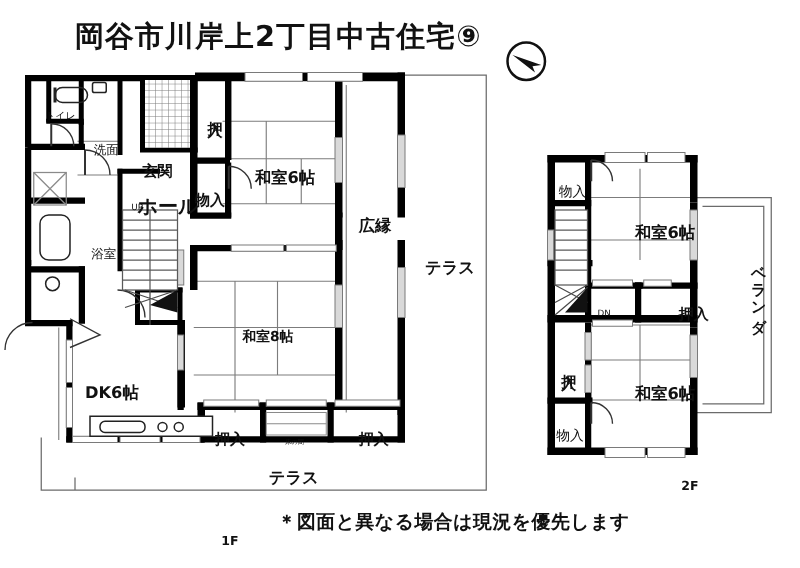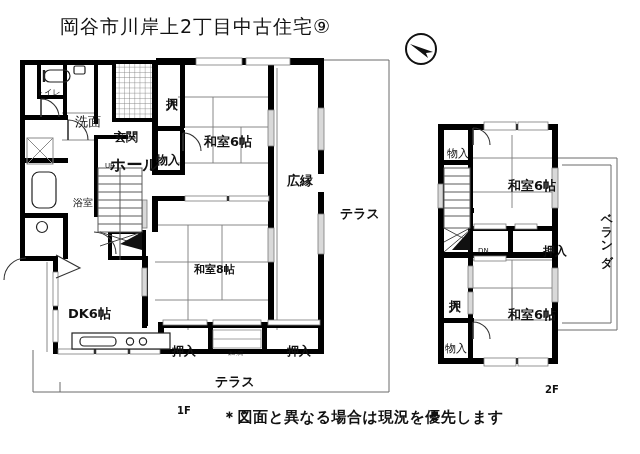--- a/index.html
+++ b/index.html
@@ -4,21 +4,21 @@
 <style>
   html,body{margin:0;padding:0;background:#ffffff;}
   body{
     width:640px;height:454px;position:relative;overflow:hidden;
     font-family:"DejaVu Sans","Liberation Sans",sans-serif;
     color:#000000;
   }
   #plan{position:absolute;left:0;top:0;width:640px;height:454px;}
   .txt{position:absolute;white-space:nowrap;color:#111;}
   #title{
-    left:60px;top:14px;font-size:19px;font-weight:normal;letter-spacing:1px;
+    left:60px;top:14px;font-size:23px;font-weight:bold;letter-spacing:1px;
   }
   #disclaimer{
     left:222px;top:408px;font-size:15px;font-weight:bold;letter-spacing:0.5px;
   }
   .floorlabel{font-size:10px;font-weight:bold;}
   .vert{writing-mode:vertical-rl;text-orientation:upright;white-space:nowrap;}
 </style>
 </head>
 <body>
 
@@ -272,21 +272,21 @@
 <div id="title" class="txt">岡谷市川岸上2丁目中古住宅⑨</div>
 <div id="disclaimer" class="txt">＊図面と異なる場合は現況を優先します</div>
 
 <svg style="position:absolute;left:404px;top:32px;" width="34" height="34" viewBox="0 0 34 34">
   <circle cx="17" cy="17" r="15" fill="#ffffff" stroke="#111111" stroke-width="2"></circle>
   <path d="M6 12 L29 20 L22 21 L24 26 Z" fill="#111111"></path>
 </svg>
 
 <div id="labels">
     <div class="txt" style="left: 36px; top: 87px; font-size: 8px;">トイレ</div>
-    <div class="txt" style="left: 75px; top: 113px; font-size: 13px;">洗面</div>
+    <div class="txt" style="left: 75px; top: 113px; font-size: 10px;">洗面</div>
     <div class="txt" style="left: 73px; top: 196px; font-size: 10px;">浴室</div>
     <div class="txt" style="left: 114px; top: 88px; font-size: 12px; font-weight: 600; margin-top: 41px;">玄関</div>
     <div class="txt" style="left: 110px; top: 155px; font-size: 16px; font-weight: 600;">ホール</div>
     <div class="txt" style="left: 105px; top: 162px; font-size: 7px;">UP</div>
     <div class="txt vert" style="left: 163px; top: 88px; font-size: 12px; font-weight: 600;">押入</div>
     <div class="txt" style="left: 156px; top: 152px; font-size: 12px; font-weight: 600;">物入</div>
     <div class="txt" style="left: 204px; top: 133px; font-size: 13px; font-weight: 600;">和室6帖</div>
     <div class="txt" style="left: 194px; top: 262px; font-size: 11px; font-weight: 600; text-align: right;">和室8帖</div>
     <div class="txt" style="left: 68px; top: 305px; font-size: 13px; font-weight: 600;">DK6帖</div>
     <div class="txt" style="left: 287px; top: 172px; font-size: 13px; font-weight: 600;">広縁</div>
@@ -296,15 +296,15 @@
     <div class="txt" style="left: 228px; top: 350px; font-size: 5px;">床の間</div>
     <div class="txt" style="left: 287px; top: 343px; font-size: 12px; font-weight: 600;">押入</div>
     <div class="txt" style="left: 447px; top: 146px; font-size: 11px;">物入</div>
     <div class="txt" style="left: 508px; top: 177px; font-size: 13px; font-weight: 600;">和室6帖</div>
     <div class="txt" style="left: 478px; top: 247px; font-size: 7px;">DN</div>
     <div class="txt" style="left: 543px; top: 243px; font-size: 12px; font-weight: 600;">押入</div>
     <div class="txt vert" style="left: 446px; top: 290px; font-size: 12px; font-weight: 600;">押入</div>
     <div class="txt" style="left: 445px; top: 341px; font-size: 11px;">物入</div>
     <div class="txt" style="left: 508px; top: 306px; font-size: 13px; font-weight: 600;">和室6帖</div>
     <div class="txt vert" style="left: 598px; top: 205px; font-size: 12px; font-weight: 600;">ベランダ</div>
-    <div class="txt floorlabel" style="left: 177px; top: 405px;">1F</div>
+    <div class="txt floorlabel" style="left: 177px; top: 428px;">1F</div>
     <div class="txt floorlabel" style="left: 525px; top: 384px; margin-left: 20px;">2F</div>
   </div>
 
 </body></html>

